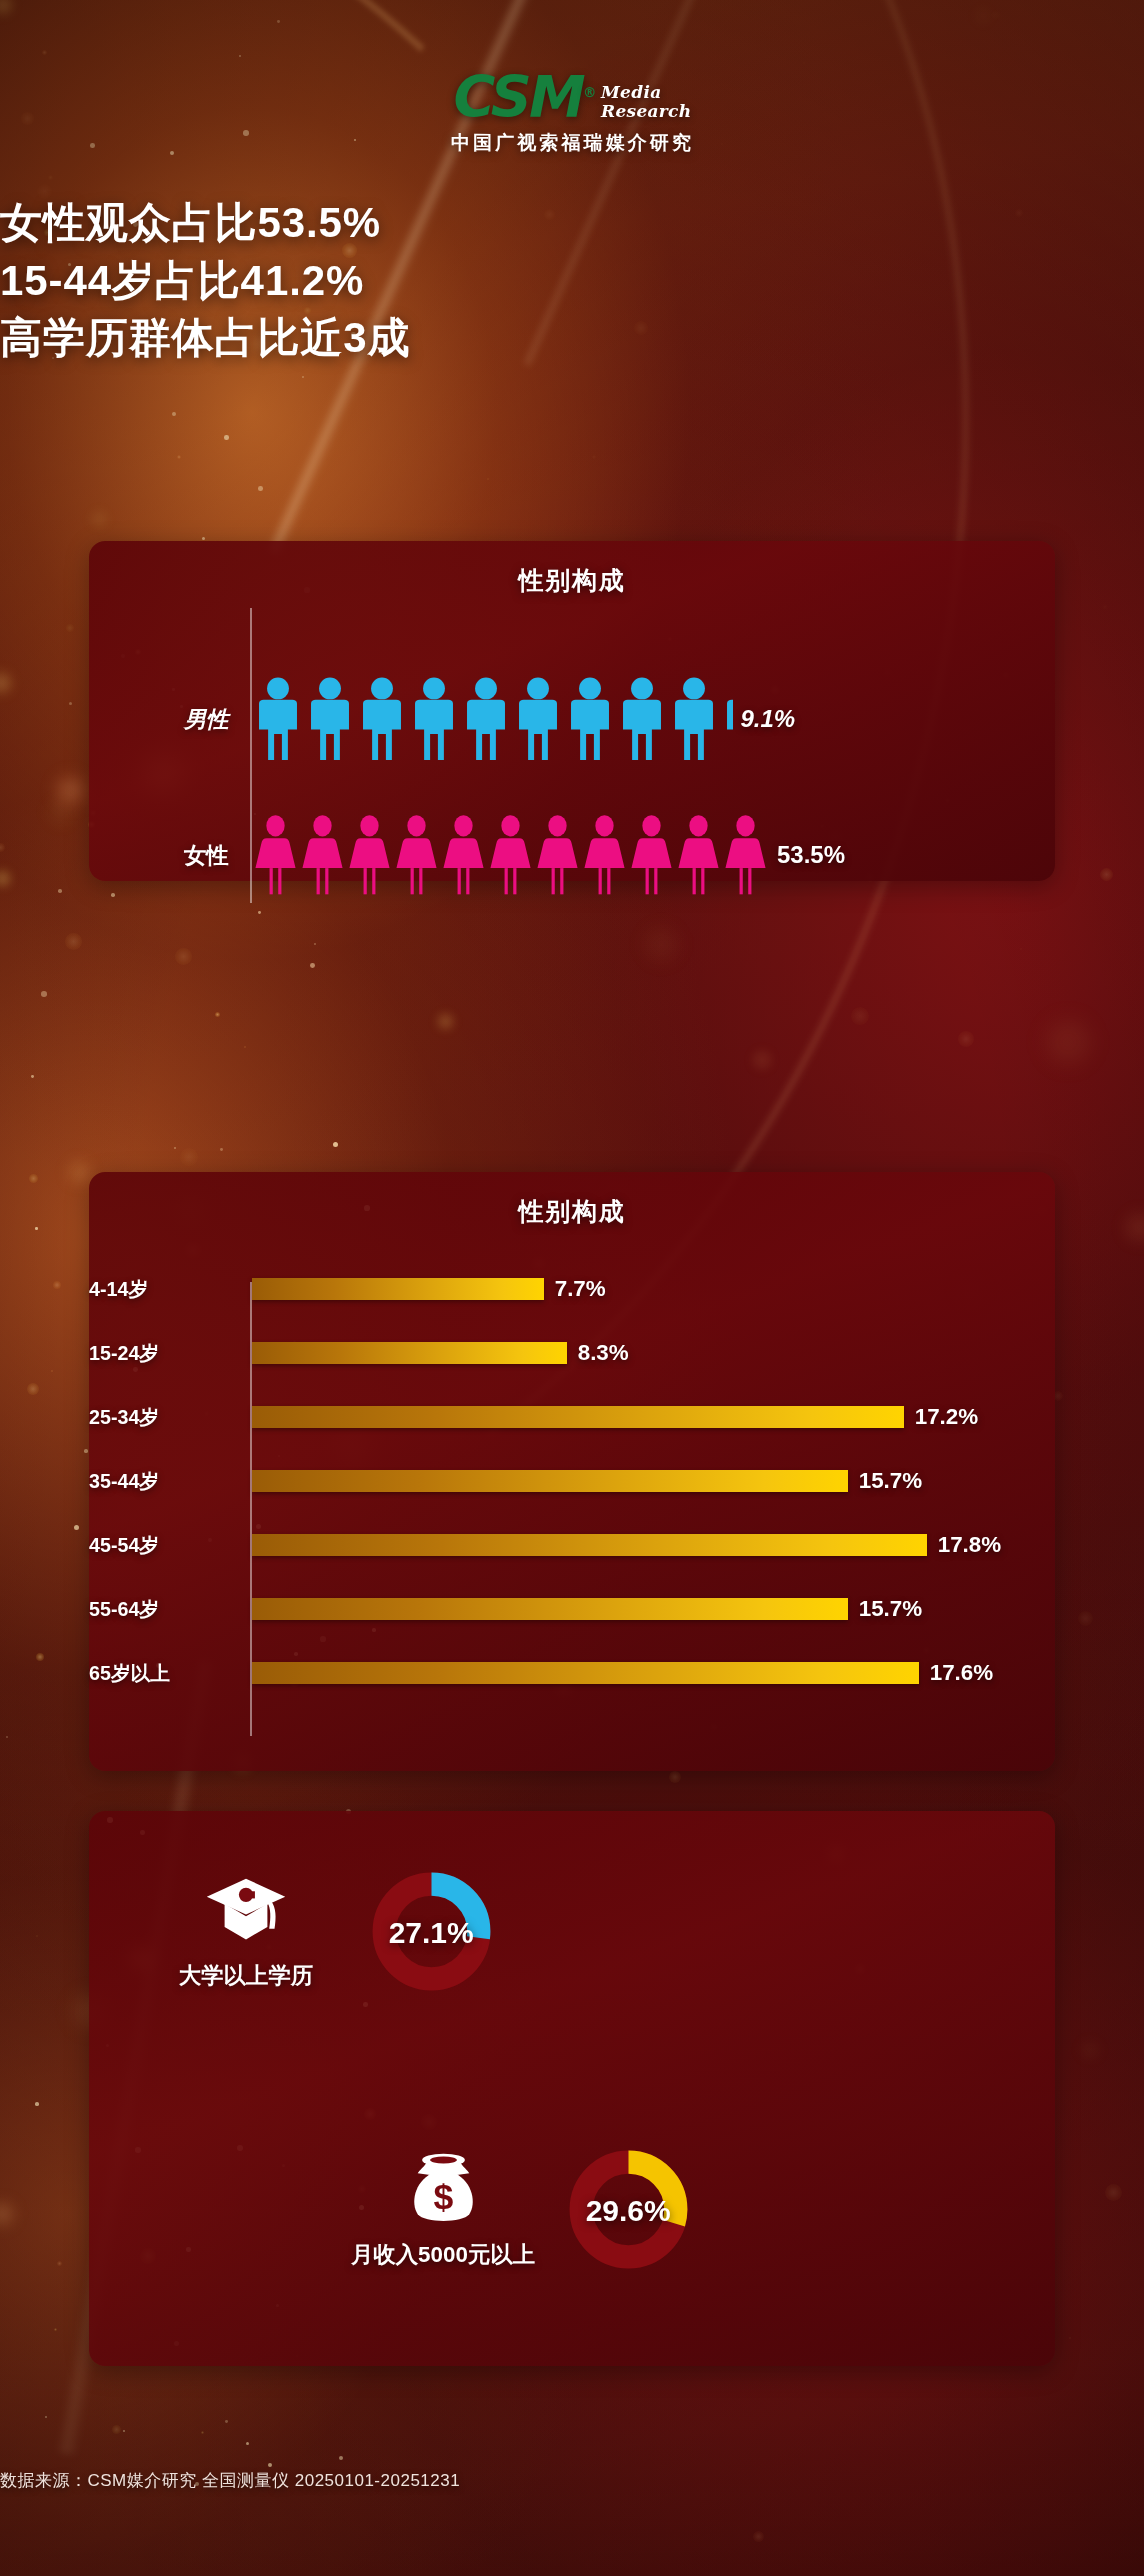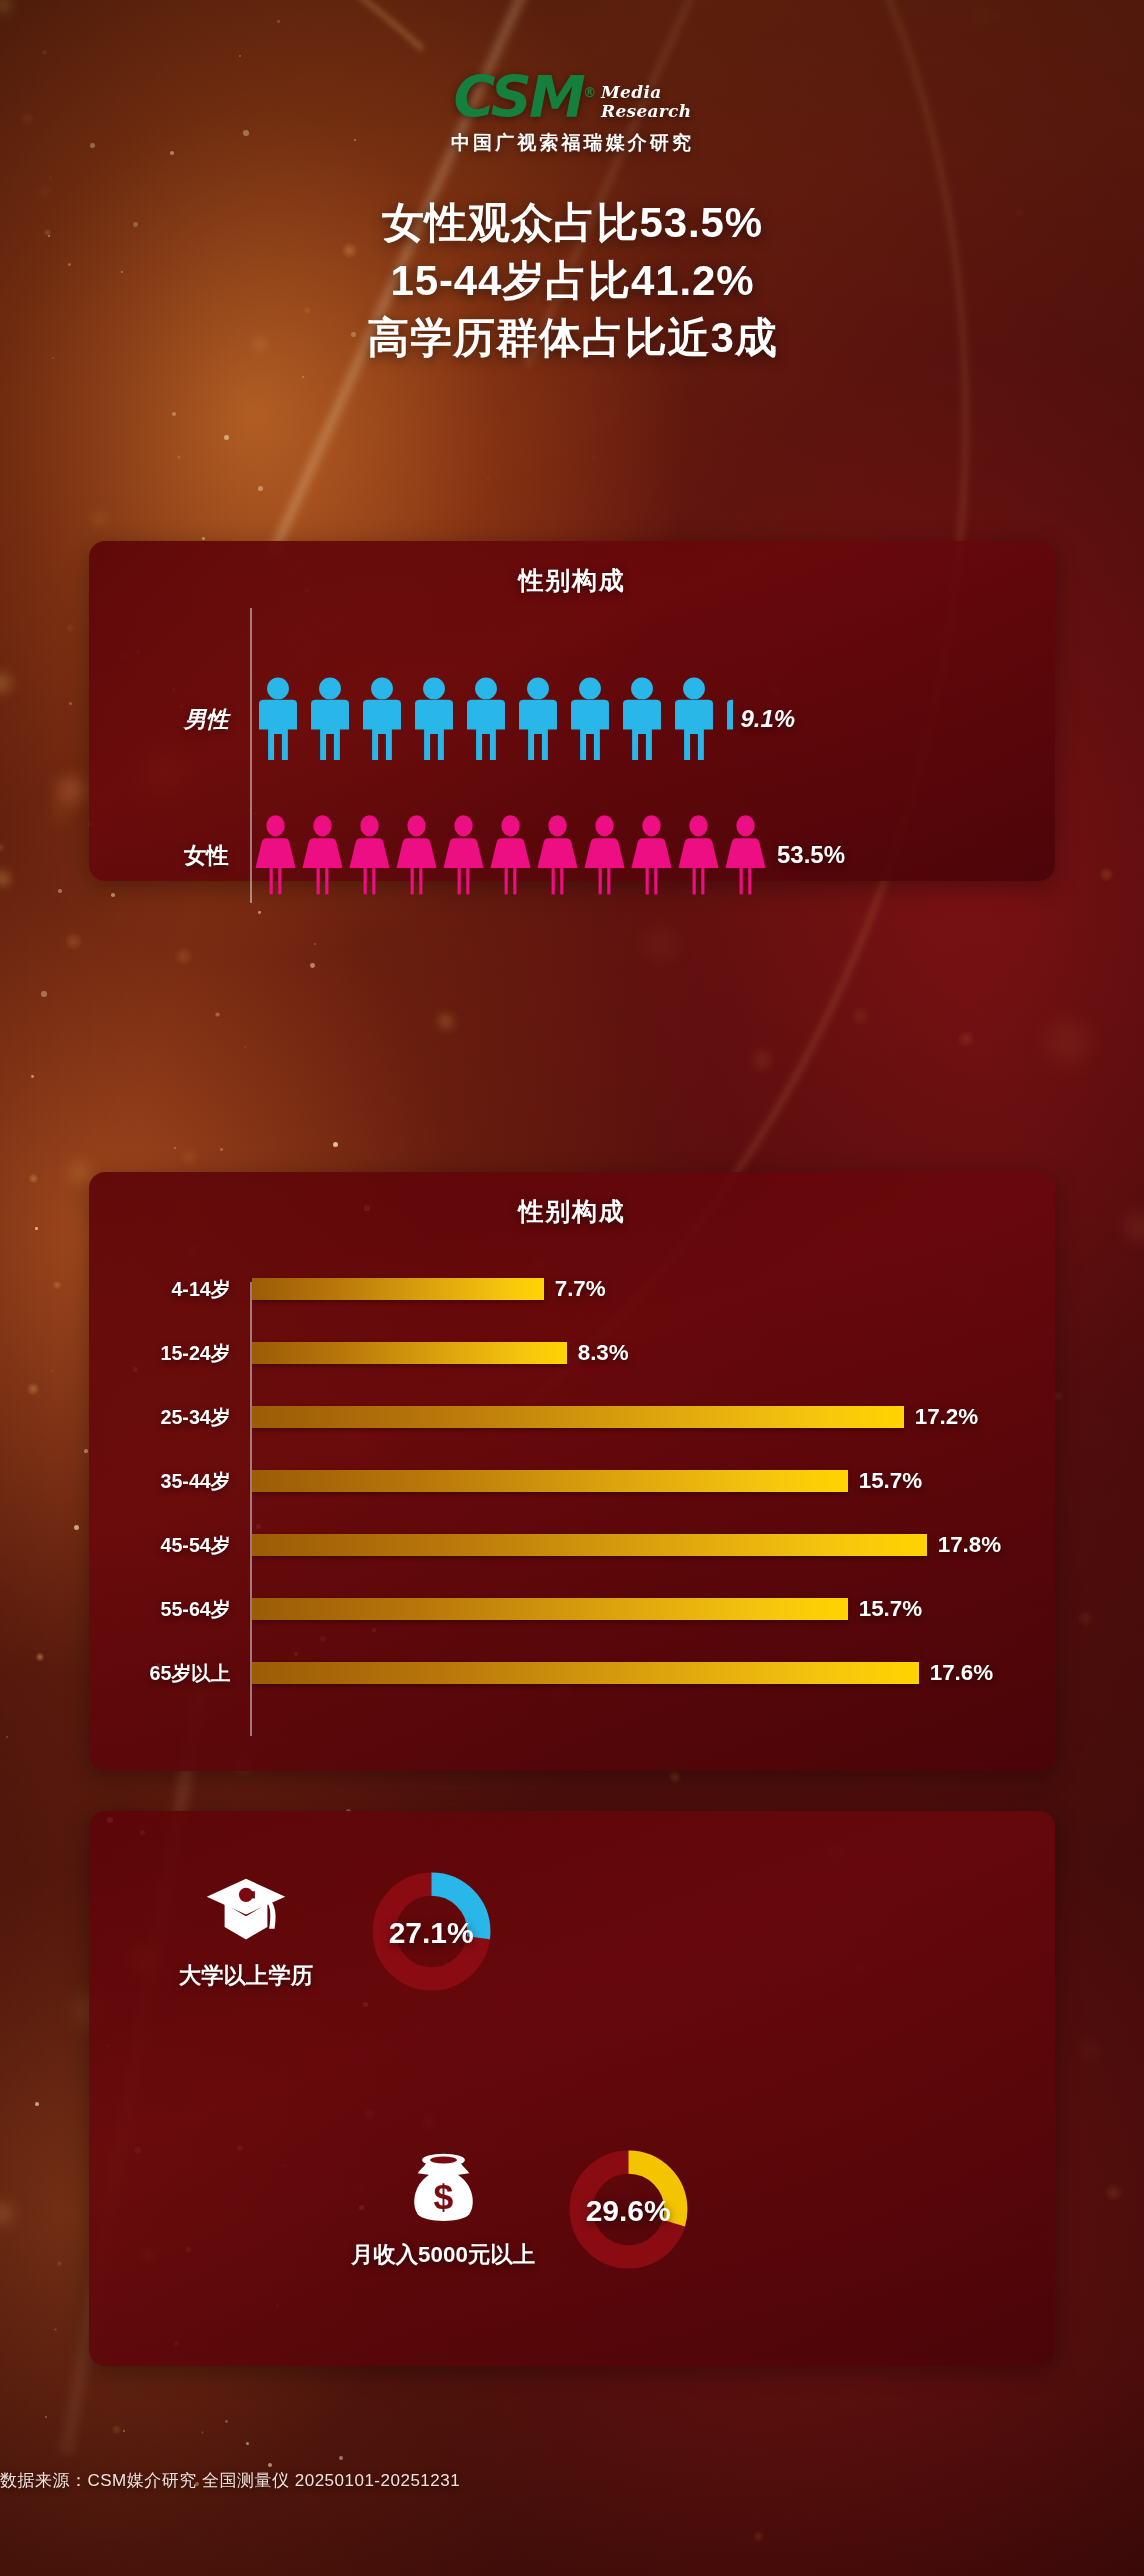--- a/index.html
+++ b/index.html
@@ -81,21 +81,21 @@
     font-style:italic; color:#fff; font-size:17px; font-weight:bold;
     line-height:1.12; letter-spacing:0.3px;
     text-shadow:0 1.8px 7.2px rgba(0,0,0,.45);
   }
   .logo-cn {
     margin-top:6.3px; color:#fff; font-size:19px; font-weight:bold;
     letter-spacing:3.1px; text-shadow:0 1.8px 8px rgba(0,0,0,.5);
   }
 
   
-  .headline { margin-top:38px; text-align:center; }
+  .headline { margin-top:38px; text-align:left; }
   .headline div {
     color:#fff; font-size:42px; font-weight:bold;
     line-height:1.36; letter-spacing:0.9px;
     text-shadow:0 2.7px 12.5px rgba(0,0,0,.55);
   }
 
   
   .card {
     position:absolute; left:89px; width:966px;
     background:linear-gradient(160deg, rgba(92,4,8,0.90) 0%, rgba(105,7,11,0.88) 38%, rgba(74,4,8,0.92) 100%);
@@ -132,21 +132,21 @@
   .fig { display:block; flex:0 0 auto; }
 
   
   #age-chart { position:absolute; left:89px; top:1257px; width:966px; height:501px; }
   .axis-v2 {
     position:absolute; left:161px; top:25px; width:1.8px; height:454px;
     background:rgba(255,255,255,.45);
   }
   .bar-row { display:flex; align-items:center; height:64px; }
   .bar-label {
-    width:154px; text-align:right; padding-right:12.5px;
+    width:154px; padding-right:12.5px;
     color:#fff; font-size:19.7px; font-weight:bold; white-space:nowrap;
     text-shadow:0 1.8px 6.3px rgba(0,0,0,.5);
   }
   .bar-track { flex:1; display:flex; align-items:center; padding-left:9px; }
   .bar-fill {
     height:21.5px;
     background:linear-gradient(90deg,#9a5c07 0%,#b8760a 28%,#dba20d 60%,#f5c50e 86%,#ffd400 100%);
     box-shadow:0 1.8px 4.5px rgba(0,0,0,.35);
   }
   .bar-val {

